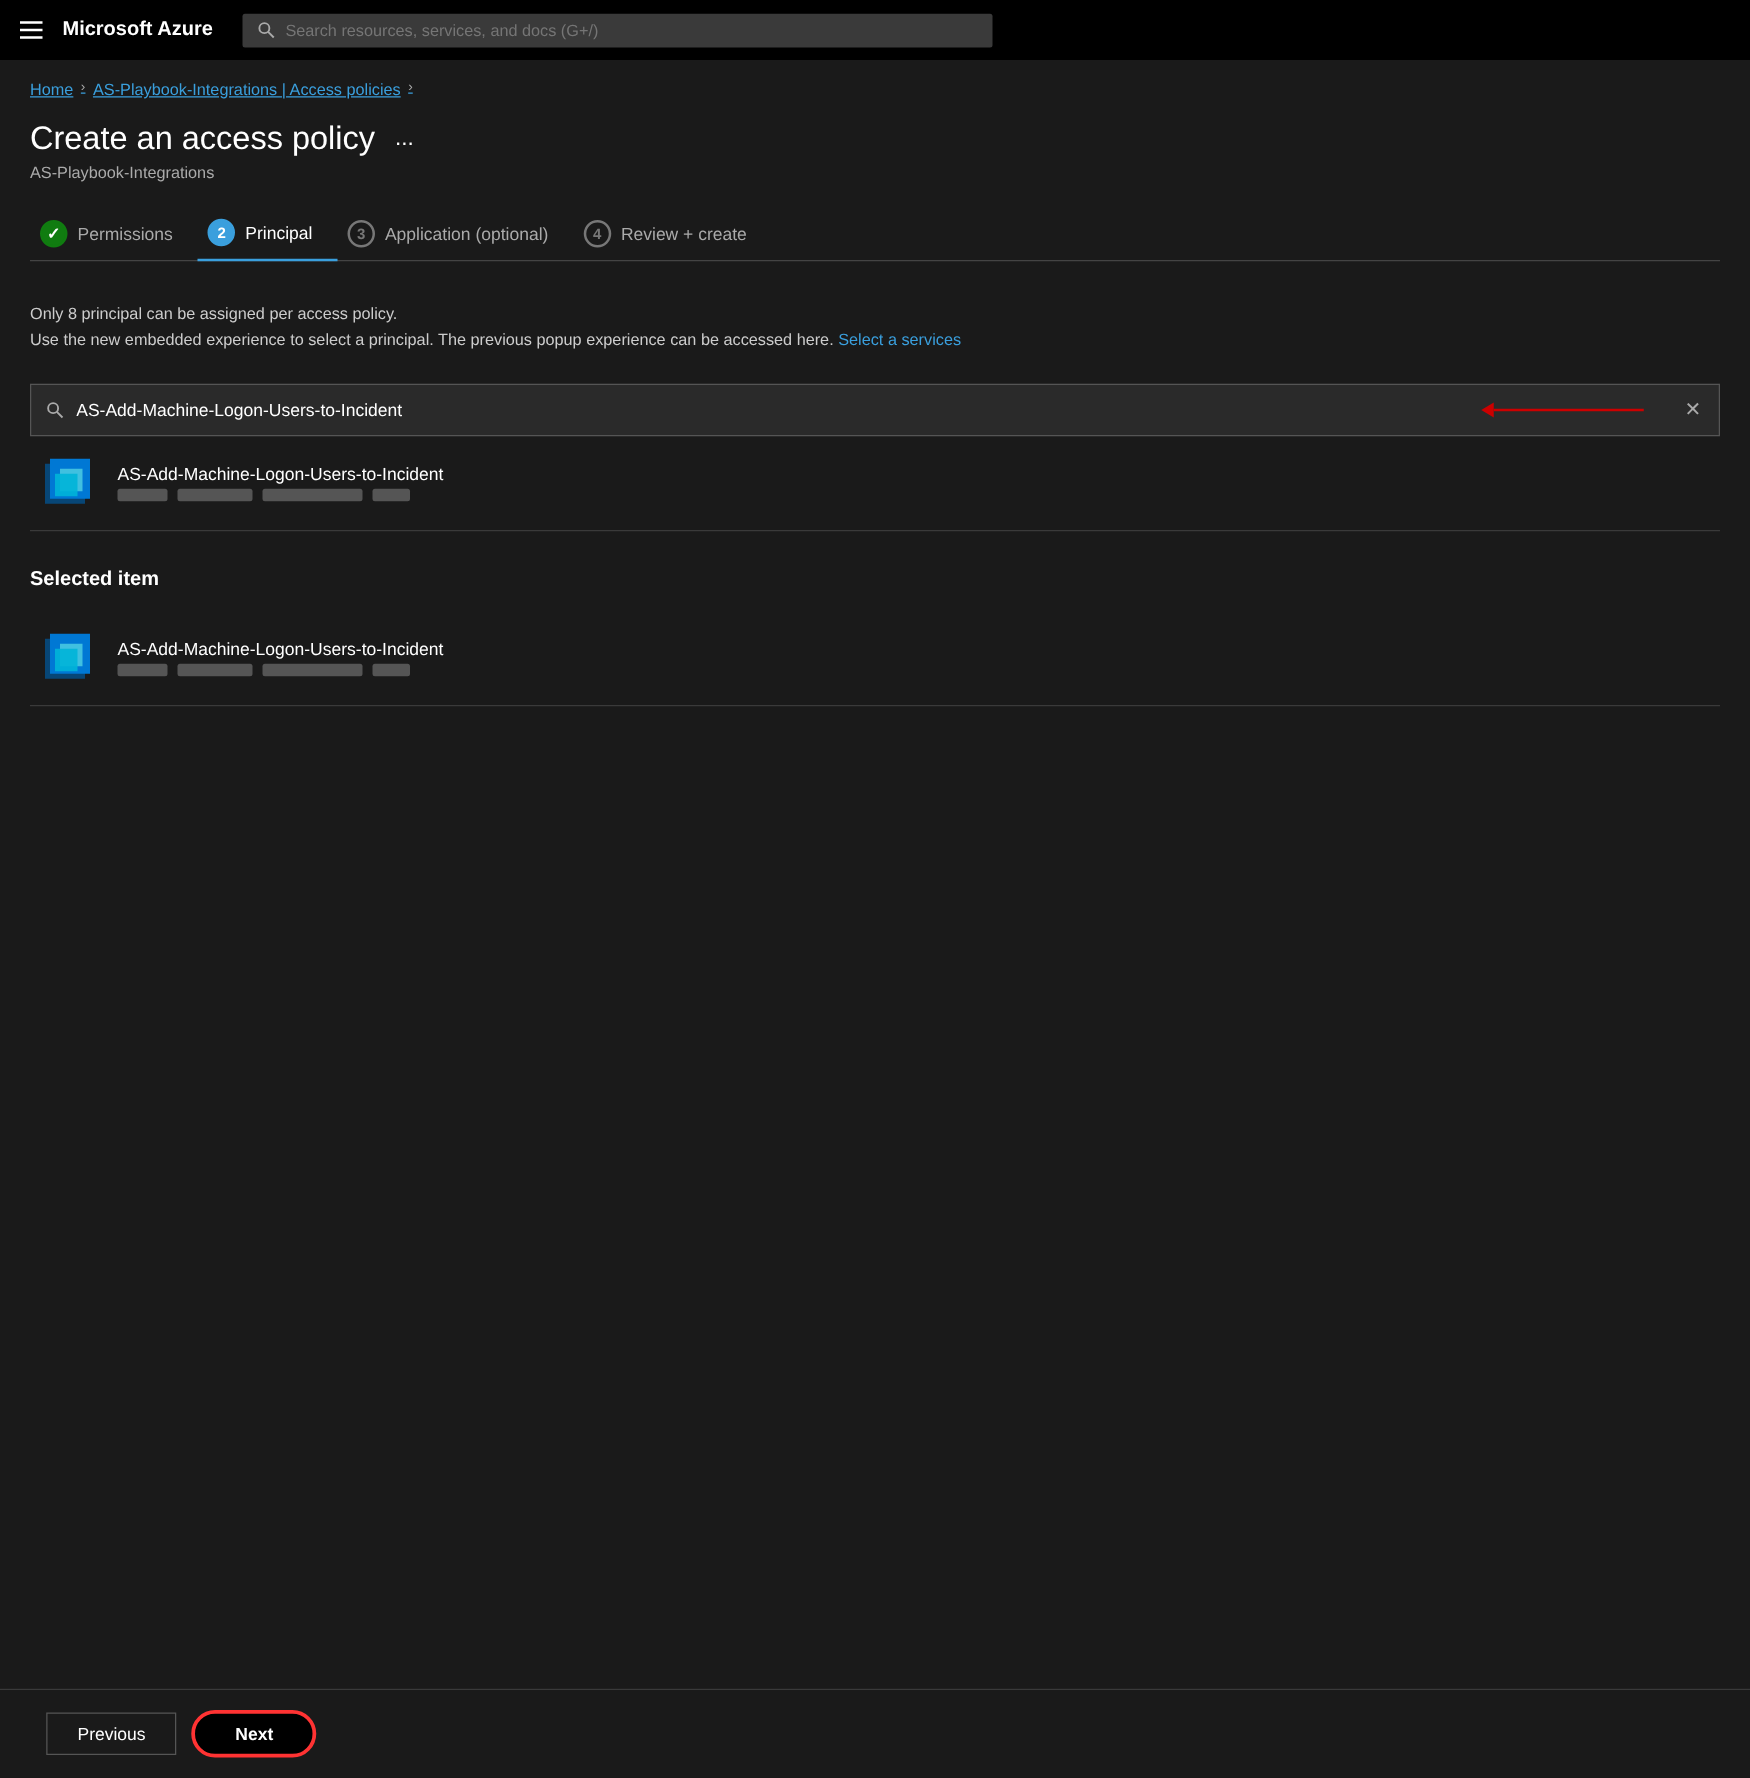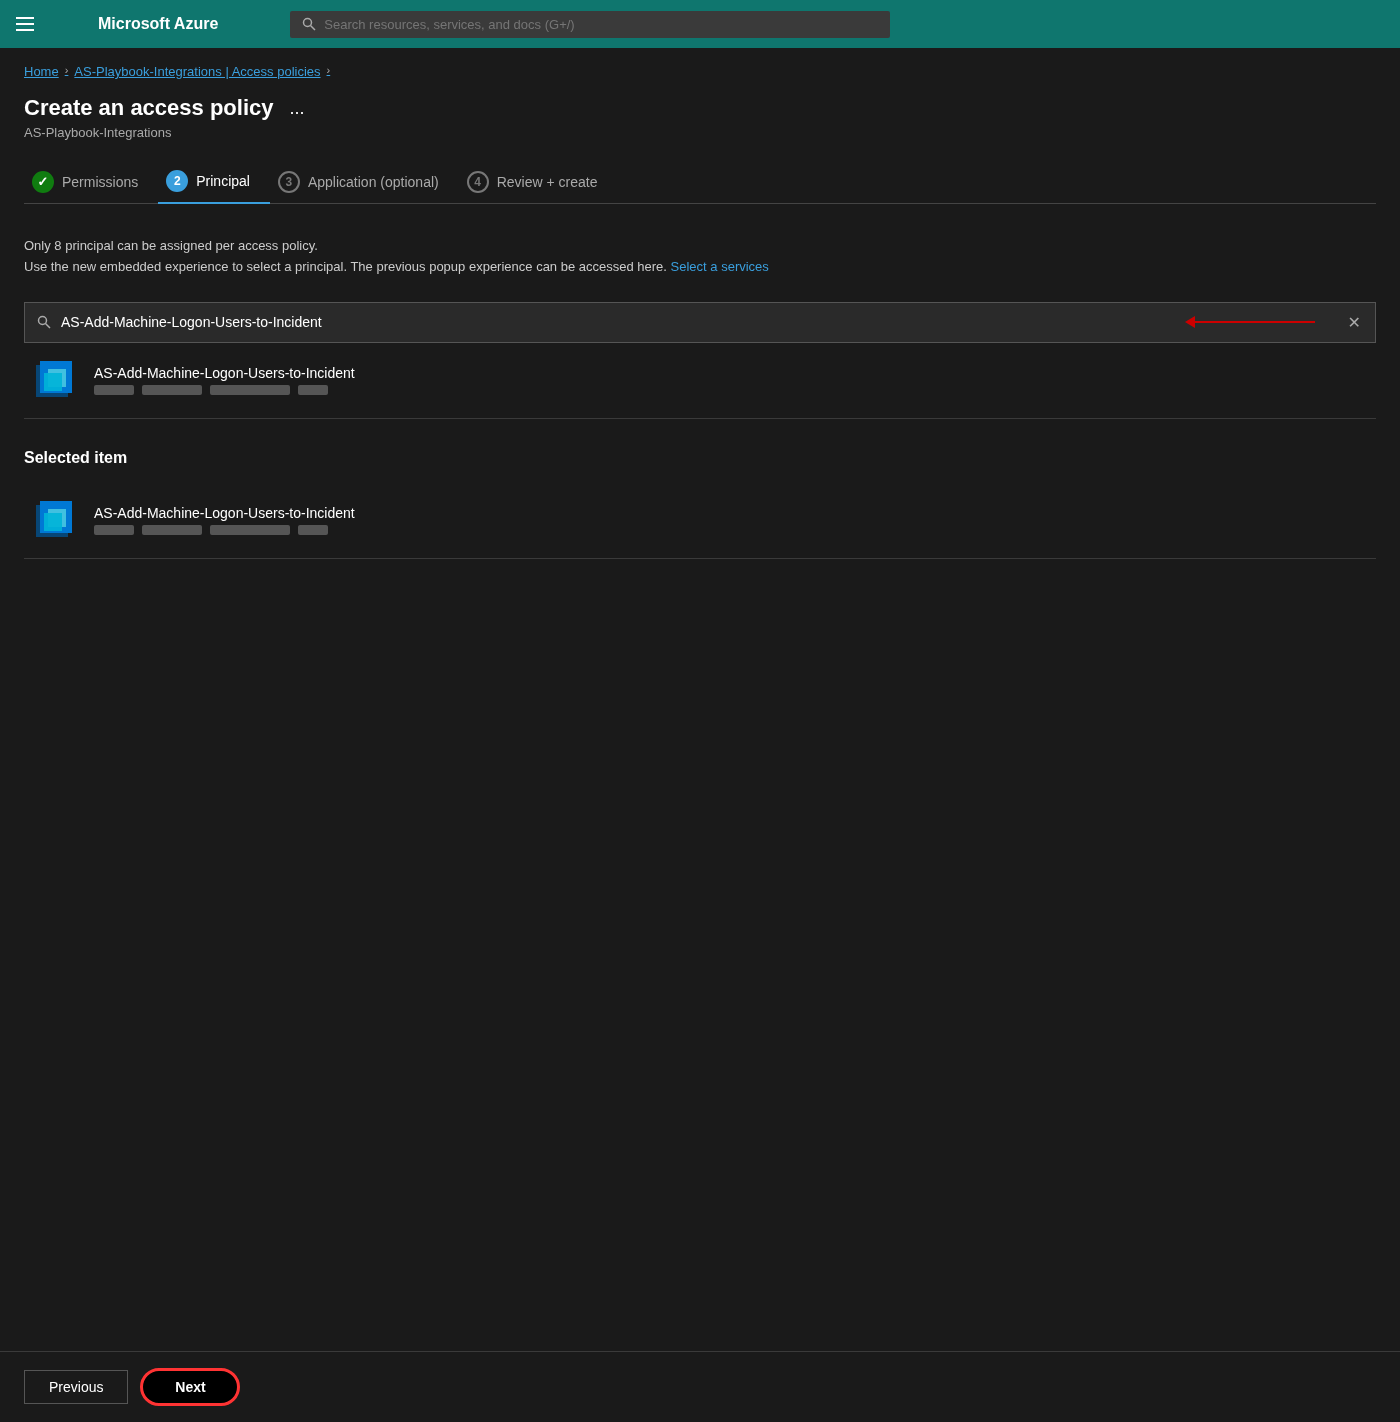--- a/index.html
+++ b/index.html
@@ -8,27 +8,26 @@
       color: #ffffff;
       font-family: 'Segoe UI', Arial, sans-serif;
       font-size: 14px;
       min-height: 1422px;
       display: flex;
       flex-direction: column;
     }
 
     
     .topbar {
-      background-color: #0f766e;
+      background-color: #000000;
       display: flex;
       align-items: center;
       padding: 0 16px;
       height: 48px;
       flex-shrink: 0;
-      gap: 48px;
     }
     .topbar-hamburger {
       display: flex;
       flex-direction: column;
       gap: 4px;
       cursor: pointer;
       margin-right: 16px;
     }
     .topbar-hamburger span {
       display: block;
@@ -95,22 +94,22 @@
     }
 
     
     .page-title-row {
       display: flex;
       align-items: center;
       gap: 10px;
       margin-bottom: 4px;
     }
     .page-title {
-      font-size: 22px;
-      font-weight: 700;
+      font-size: 26px;
+      font-weight: 400;
       color: #ffffff;
     }
     .page-subtitle {
       font-size: 13px;
       color: #aaaaaa;
       margin-bottom: 20px;
     }
     .ellipsis-btn {
       background: transparent;
       border: none;
@@ -278,21 +277,21 @@
       font-size: 16px;
       font-weight: 600;
       color: #ffffff;
       margin-bottom: 16px;
     }
 
     
     .bottom-bar {
       background-color: #1a1a1a;
       border-top: 1px solid #3a3a3a;
-      padding: 16px 24px;
+      padding: 16px 37px;
       display: flex;
       align-items: center;
       gap: 12px;
       flex-shrink: 0;
     }
     .btn-previous {
       background: transparent;
       border: 1px solid #555;
       color: #ffffff;
       padding: 8px 24px;

